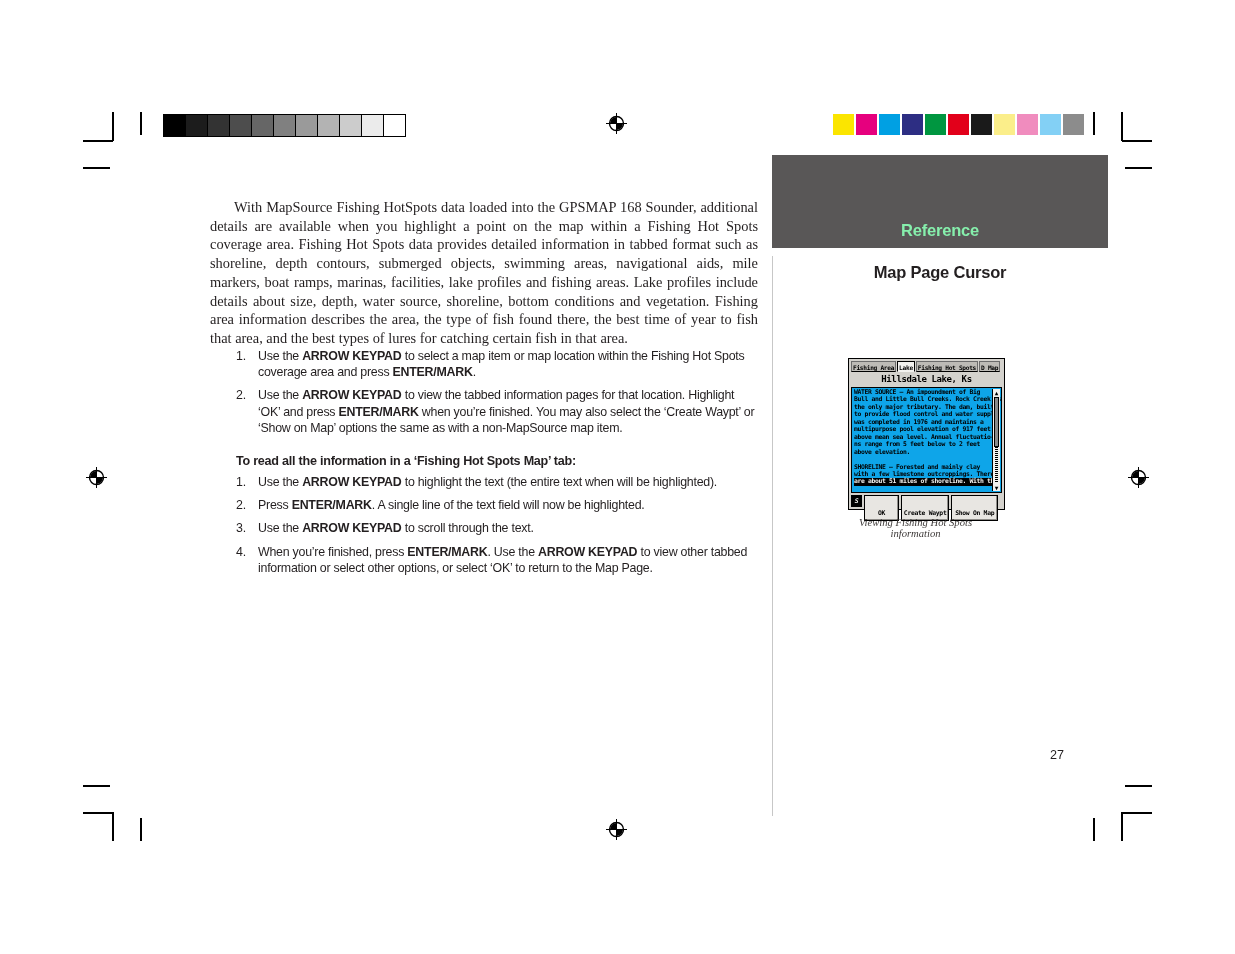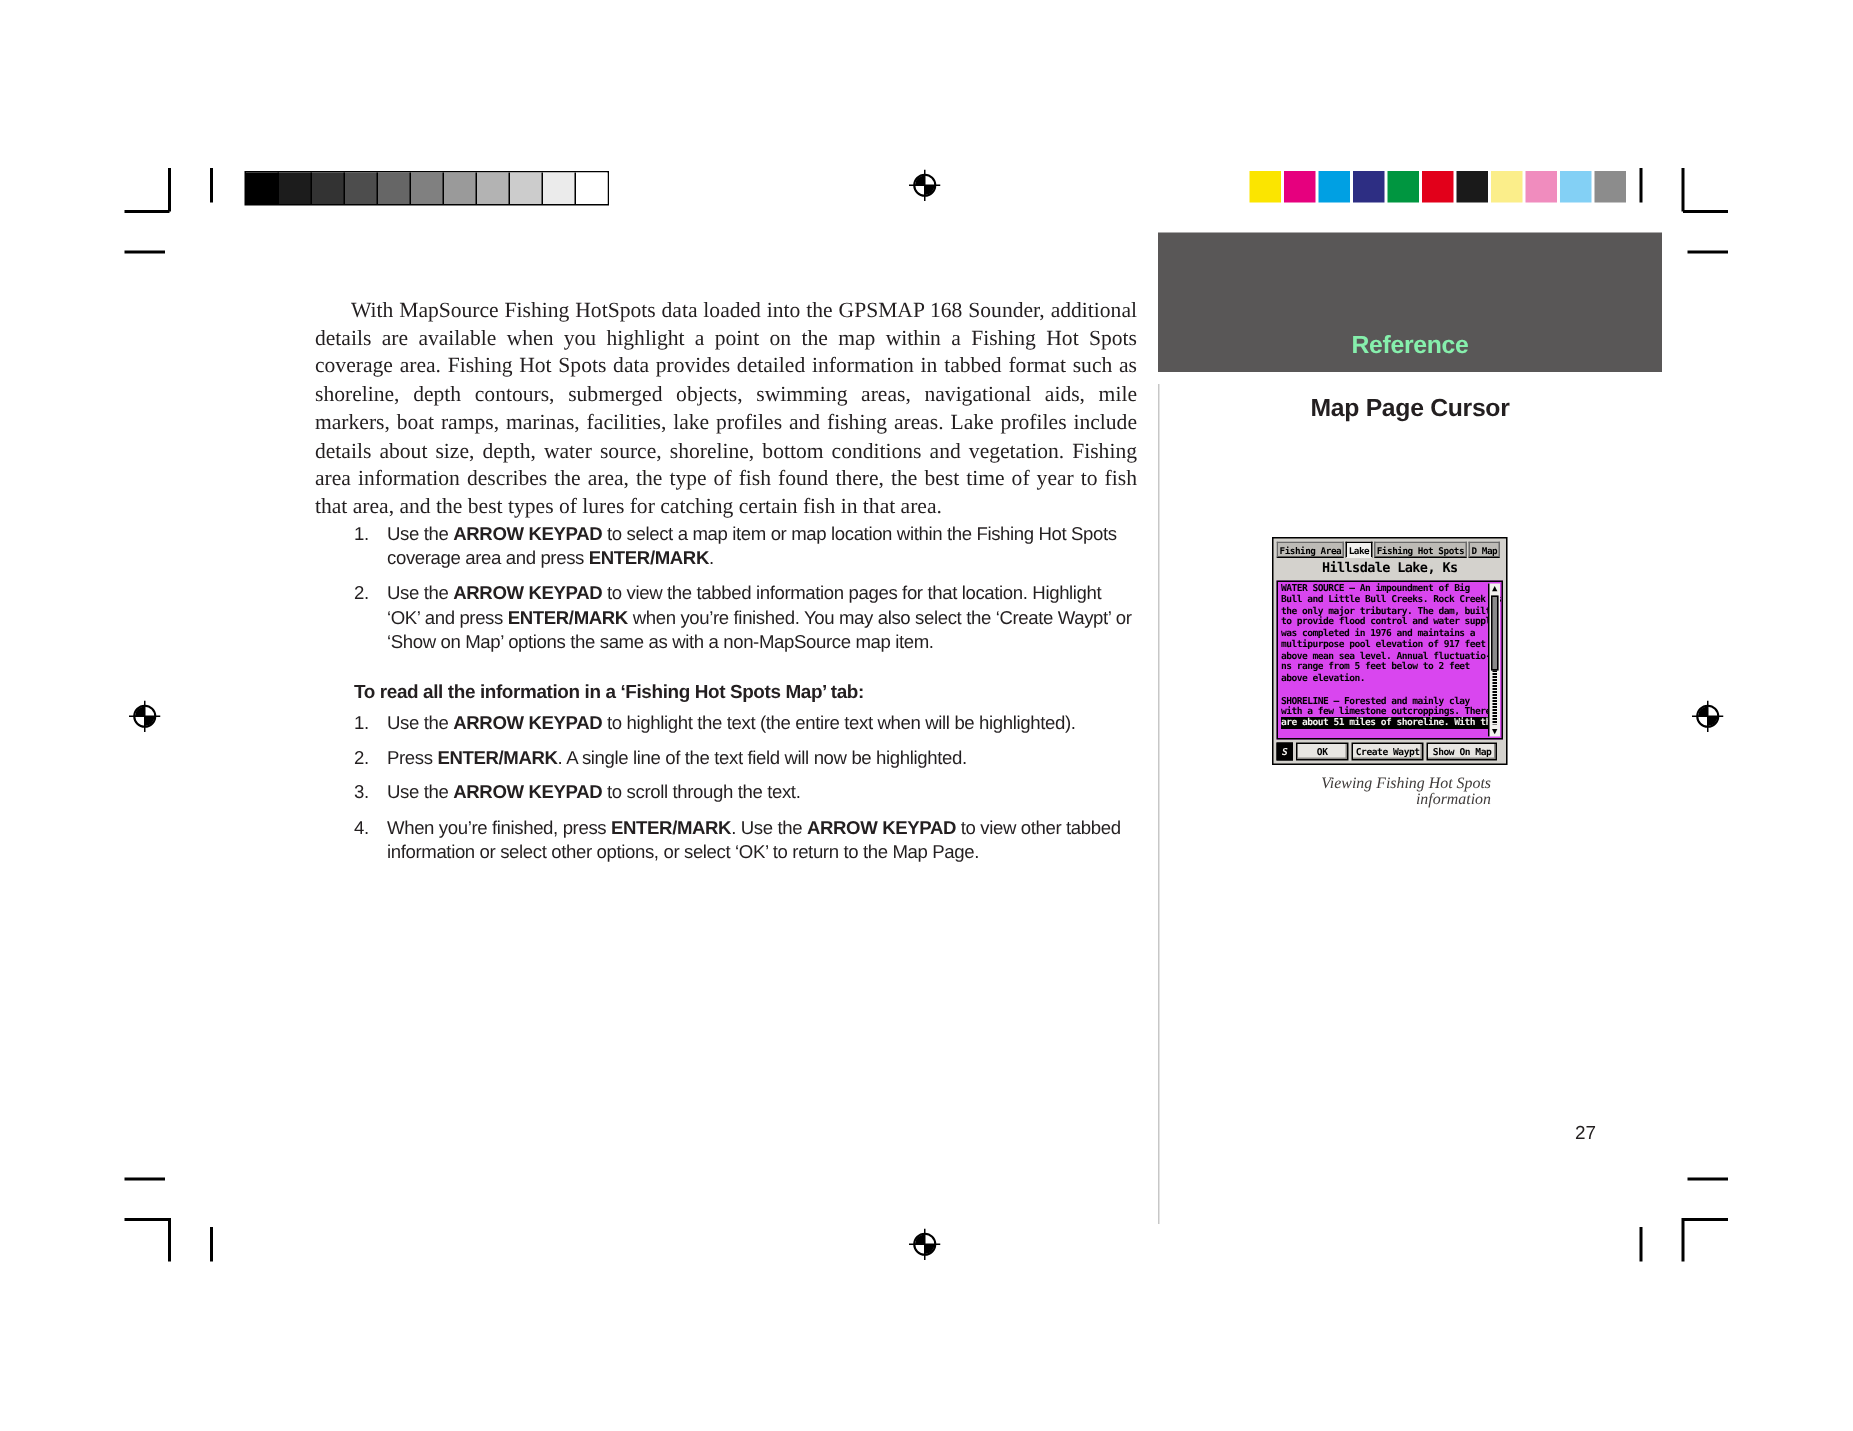--- a/index.html
+++ b/index.html
@@ -181,21 +181,21 @@
     text-align: center;
     font-size: 9px;
     font-weight: bold;
     line-height: 13px;
     letter-spacing: -0.4px;
     padding: 1px 0 1px 0;
   }
   .text-pane {
     position: relative;
     border: 1px solid #000000;
-    background: #d946ef;
+    background: #0ea5e9;
     height: 106px;
     box-sizing: border-box;
     padding: 1px 9px 1px 2px;
     overflow: hidden;
   }
   .text-pane .line {
     font-size: 6.4px;
     line-height: 7.45px;
     letter-spacing: -0.35px;
     white-space: nowrap;
@@ -253,41 +253,41 @@
     margin-top: 2px;
   }
   .soft-btn {
     border: 1px solid #000000;
     background: #e8e6e2;
     font-size: 6.4px;
     line-height: 10px;
     font-weight: bold;
     letter-spacing: -0.3px;
     text-align: center;
-    padding: 0 2px;
+    padding: 12px 2px;
     margin-right: 2px;
     box-sizing: border-box;
     white-space: nowrap;
     box-shadow: inset -1px -1px 0 #8e8c88;
   }
   .soft-btn.icon-btn {
     background: #000000;
     color: #f2f1ee;
     font-style: italic;
     width: 12px;
     padding: 0;
     box-shadow: none;
   }
   .soft-btn.ok-btn { width: 38px; }
   .soft-btn.waypt-btn { width: 50px; }
   .soft-btn.showmap-btn { width: 51px; margin-right: 4px; }
 
   .figure-caption {
     margin-top: 7px;
-    text-align: right;
+    text-align: center;
     font-family: "Liberation Serif", serif;
     font-style: italic;
     font-size: 10.6px;
     color: #3e3a39;
     width: 157px;
     margin-left: -11px;
   }
 
   
   .page-number {

